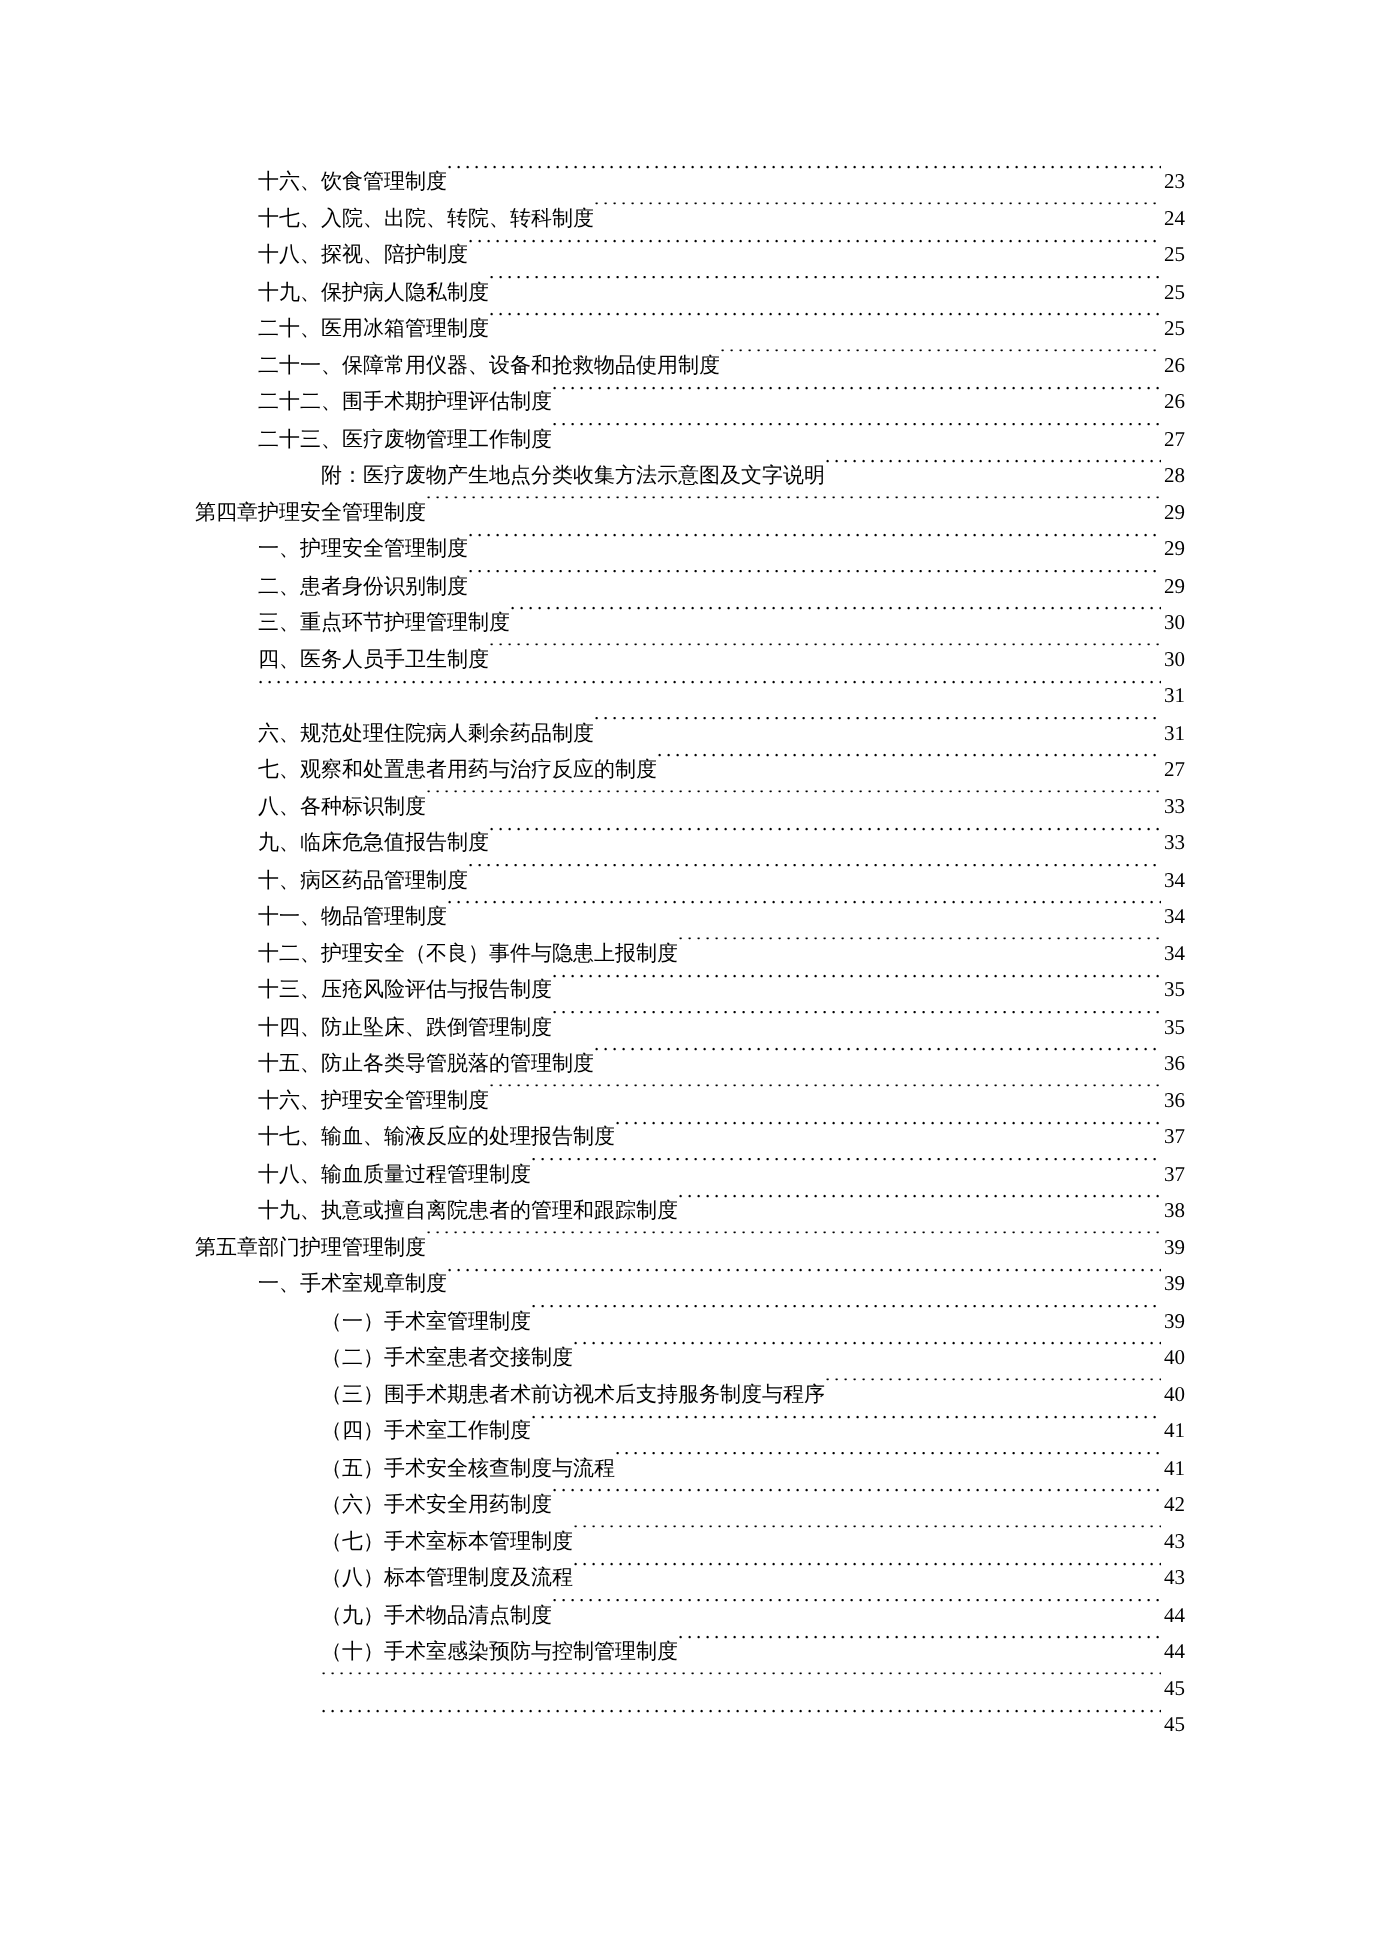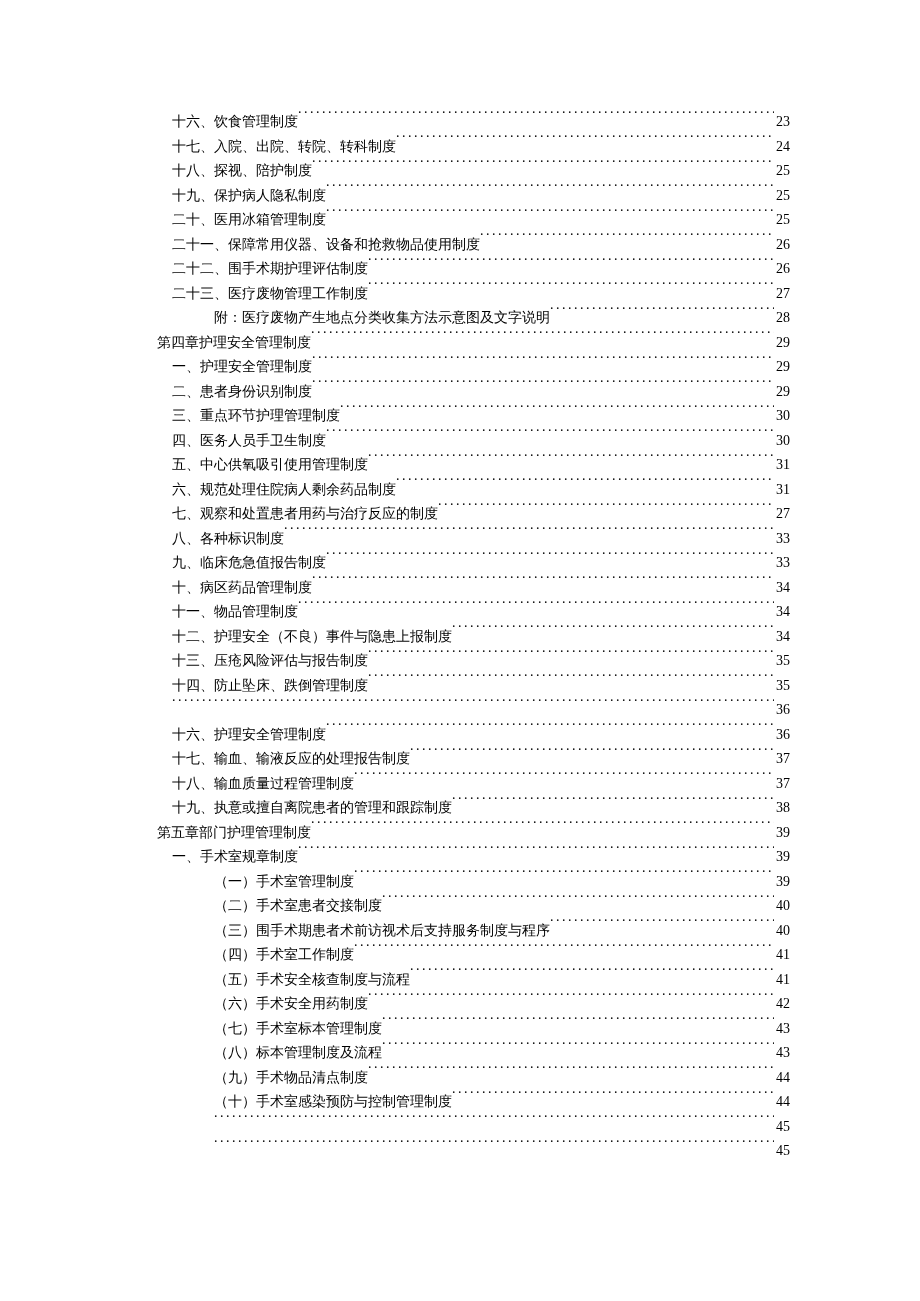--- a/index.html
+++ b/index.html
@@ -36,21 +36,21 @@
       right: 0;
       bottom: 0.18em;
       letter-spacing: 2.5px;
       font-family: "SimSun", serif;
     }
     .toc-page {
       flex: 0 0 auto;
       font-family: "Times New Roman", serif;
       padding-left: 2px;
     }
-    .lvl-1 { padding-left: 0; margin-left: 27px; }
+    .lvl-1 { padding-left: 0; }
     .lvl-2 { padding-left: 42px; }
     .lvl-3 { padding-left: 84px; }
   </style>
 </head>
 <body>
 
 <div id="toc-root">
     <div class="toc-entry lvl-2">
       <span class="toc-title">十六、饮食管理制度</span>
       <span class="toc-dots"></span>
@@ -115,21 +115,20 @@
       <span class="toc-title">三、重点环节护理管理制度</span>
       <span class="toc-dots"></span>
       <span class="toc-page">30</span>
     </div>
     <div class="toc-entry lvl-2">
       <span class="toc-title">四、医务人员手卫生制度</span>
       <span class="toc-dots"></span>
       <span class="toc-page">30</span>
     </div>
     <div class="toc-entry lvl-2">
-      <span class="toc-title">五、中心供氧吸引使用管理制度</span>
       <span class="toc-dots"></span>
       <span class="toc-page">31</span>
     </div>
     <div class="toc-entry lvl-2">
       <span class="toc-title">六、规范处理住院病人剩余药品制度</span>
       <span class="toc-dots"></span>
       <span class="toc-page">31</span>
     </div>
     <div class="toc-entry lvl-2">
       <span class="toc-title">七、观察和处置患者用药与治疗反应的制度</span>
@@ -165,20 +164,21 @@
       <span class="toc-title">十三、压疮风险评估与报告制度</span>
       <span class="toc-dots"></span>
       <span class="toc-page">35</span>
     </div>
     <div class="toc-entry lvl-2">
       <span class="toc-title">十四、防止坠床、跌倒管理制度</span>
       <span class="toc-dots"></span>
       <span class="toc-page">35</span>
     </div>
     <div class="toc-entry lvl-2">
+      <span class="toc-title">十五、防止各类导管脱落的管理制度</span>
       <span class="toc-dots"></span>
       <span class="toc-page">36</span>
     </div>
     <div class="toc-entry lvl-2">
       <span class="toc-title">十六、护理安全管理制度</span>
       <span class="toc-dots"></span>
       <span class="toc-page">36</span>
     </div>
     <div class="toc-entry lvl-2">
       <span class="toc-title">十七、输血、输液反应的处理报告制度</span>

